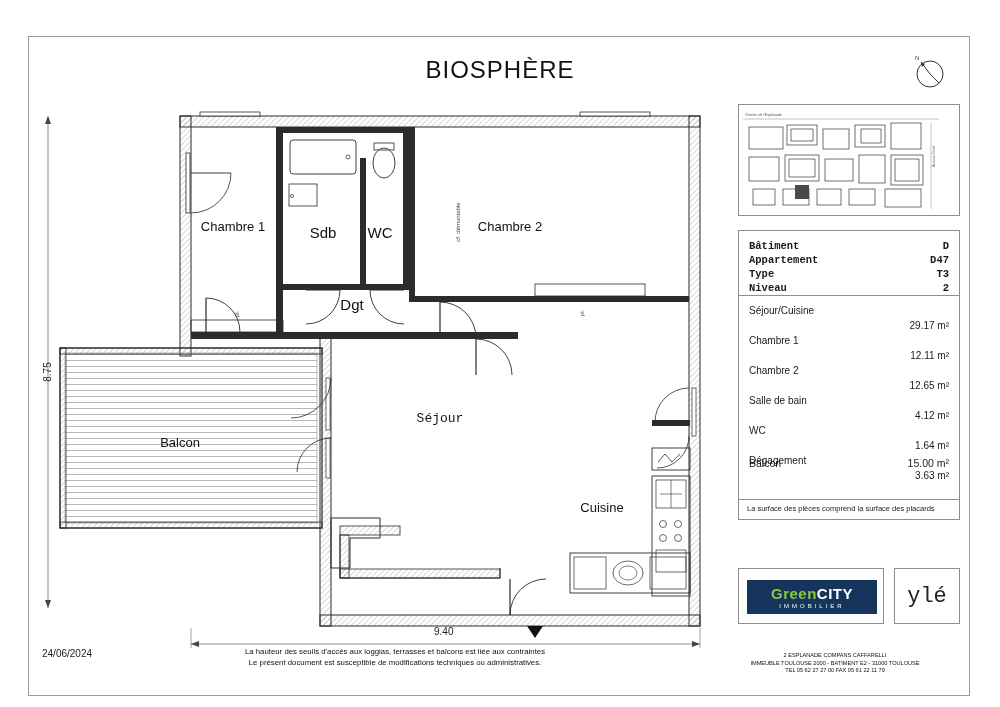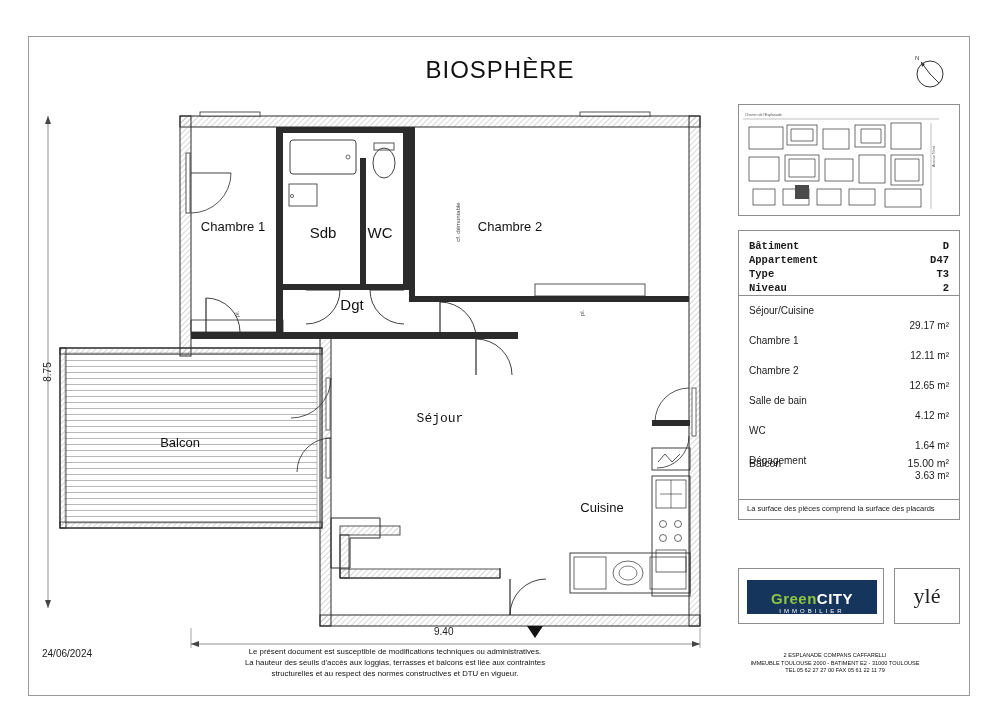--- a/index.html
+++ b/index.html
@@ -159,30 +159,30 @@
   
   .green-logo {
     position: absolute;
     left: 8px; top: 11px;
     width: 130px; height: 34px;
     background: #16355c;
     color: #fff;
     display: flex;
     flex-direction: column;
     align-items: center;
-    justify-content: flex-end;
+    justify-content: center;
   }
   .green-logo .l1 { font-size: 15px; font-weight: bold; letter-spacing: .5px; }
   .green-logo .l1 .g { color: #8dc63f; }
   .green-logo .l2 { font-size: 6px; letter-spacing: 3px; margin-top: 1px; }
   .yle-logo {
     position: absolute;
     left: 0; top: 0; right: 0; bottom: 0;
     display: flex; align-items: center; justify-content: center;
-    font-family: Liberation Serif, serif;
+    font-family: Liberation Mono, monospace;
     font-size: 22px;
     color: #222;
   }
 </style>
 </head>
 <body>
 
 <div id="page">
 
   <div class="sheet-border"></div>
@@ -455,23 +455,22 @@
     </div>
   </div>
 
   <div class="panel" id="logo-panel-right">
     <div class="yle-logo">ylé</div>
   </div>
 
   <div id="footer-date">24/06/2024</div>
 
   <div id="footer-note">
+    <div>La hauteur des seuils d'accès aux loggias, terrasses et balcons est liée aux contraintes</div>
     <div>Le présent document est susceptible de modifications techniques ou administratives.</div>
-    <div>La hauteur des seuils d'accès aux loggias, terrasses et balcons est liée aux contraintes</div>
-    <div>structurelles et au respect des normes constructives et DTU en vigueur.</div>
   </div>
 
   <div id="footer-address">
     <div>2 ESPLANADE COMPANS CAFFARELLI</div>
     <div>IMMEUBLE TOULOUSE 2000 - BATIMENT E2 - 31000 TOULOUSE</div>
     <div>TEL 05 62 27 27 00     FAX 05 61 22 11 79</div>
   </div>
 
 </div>
 

